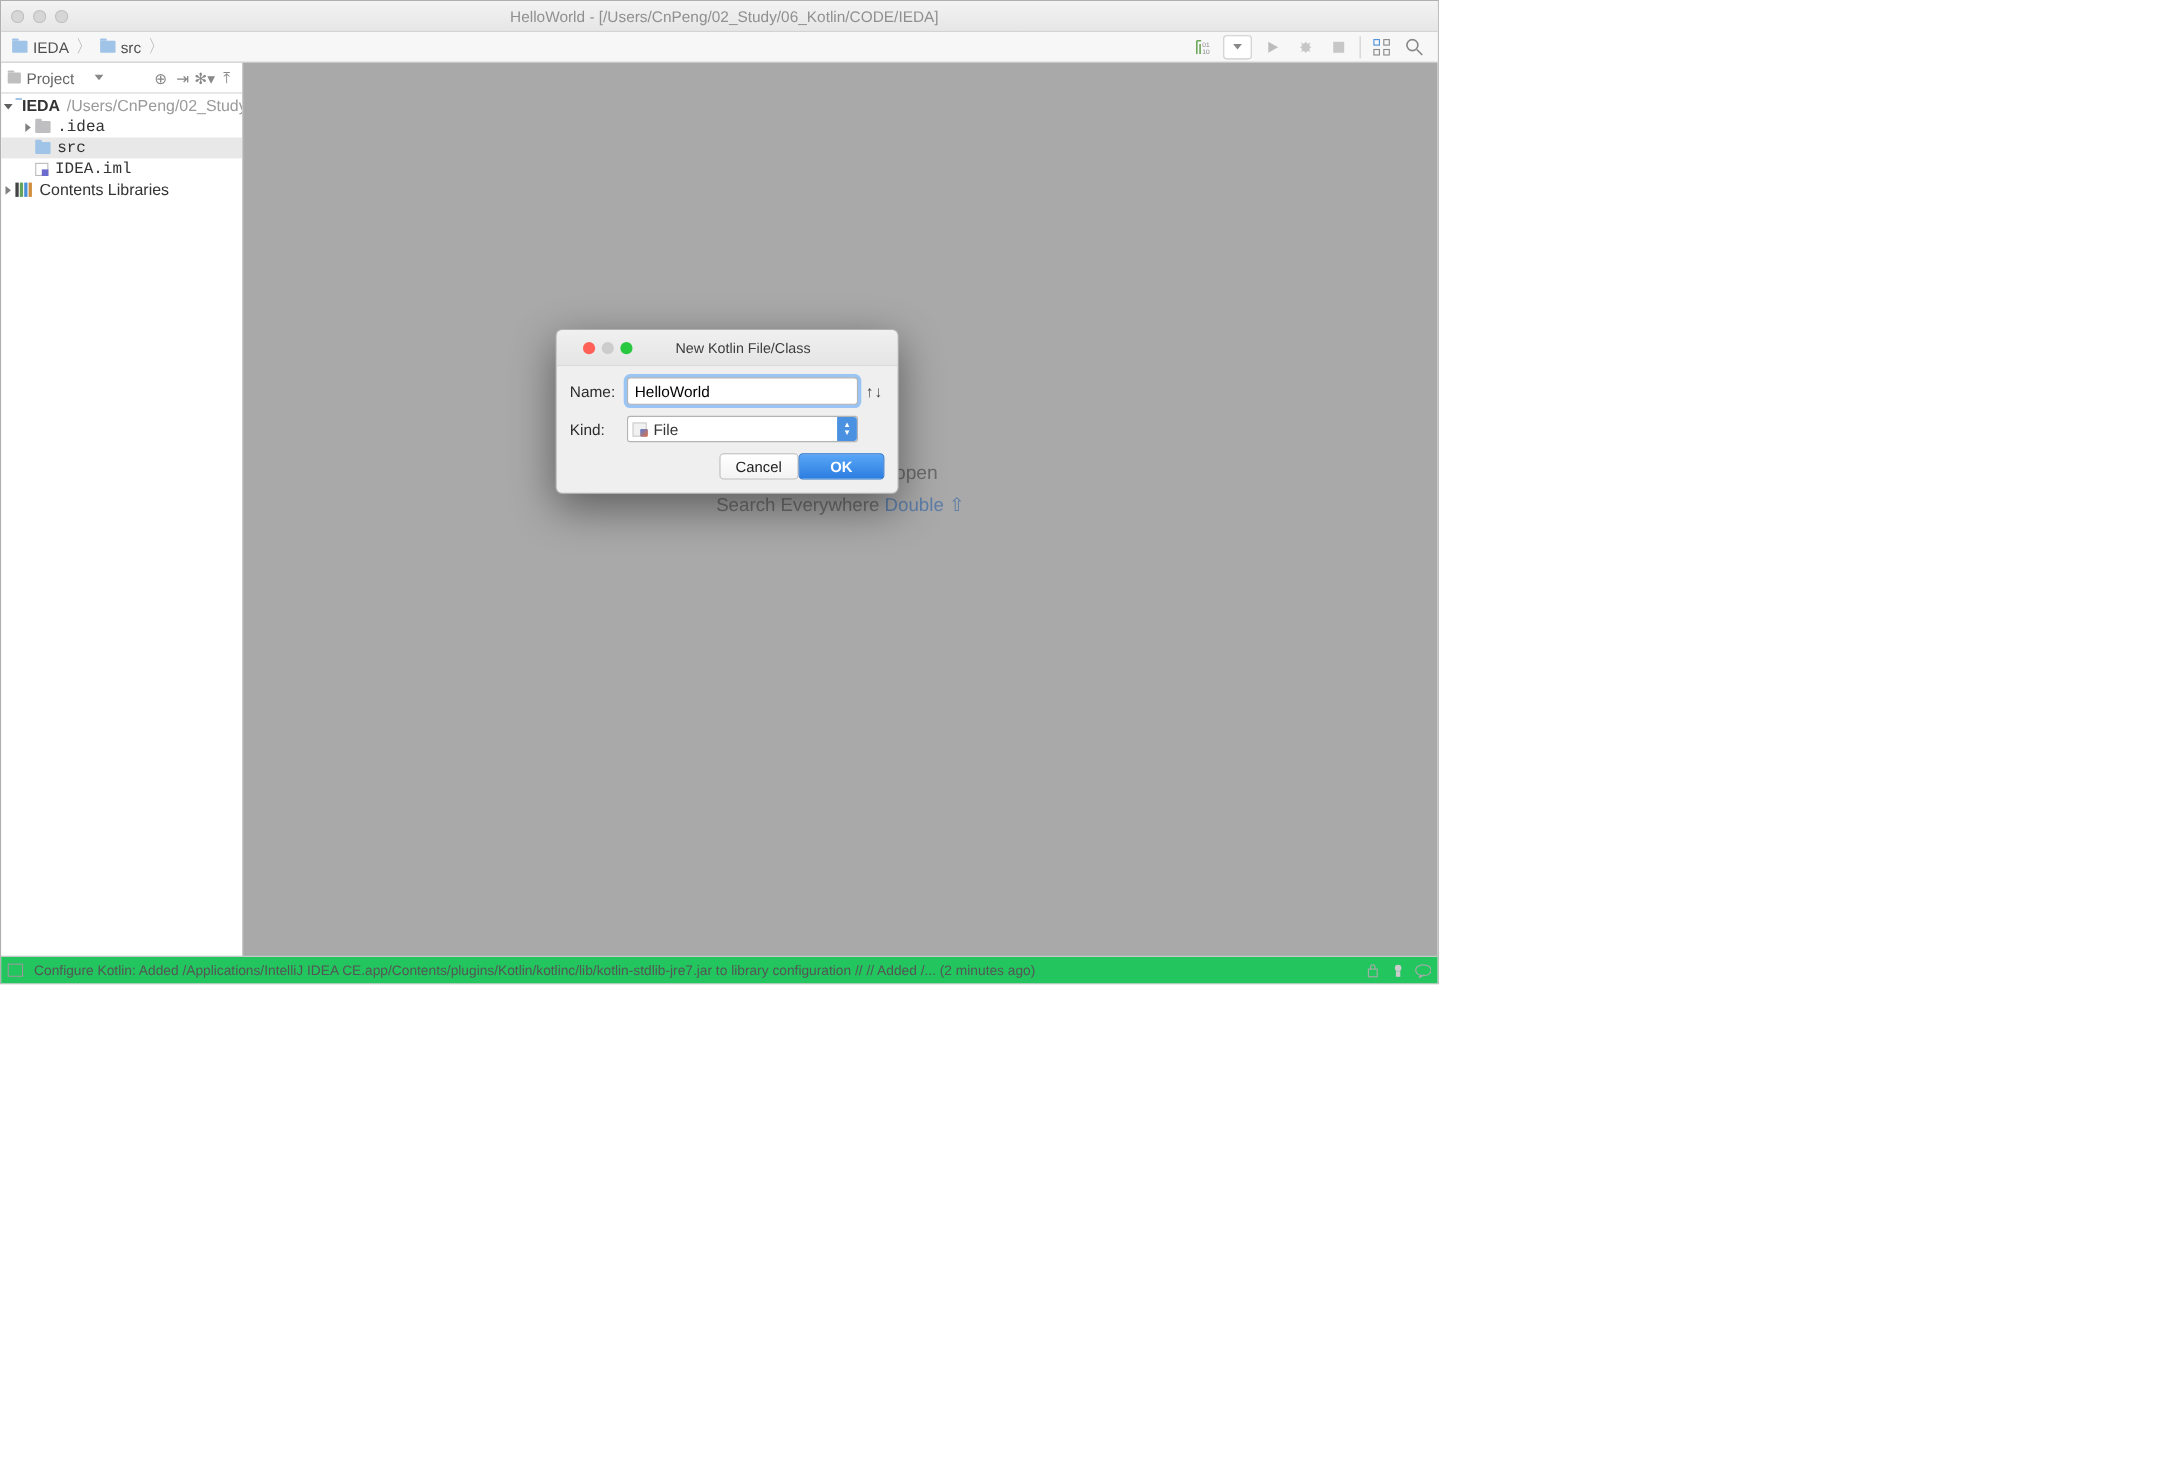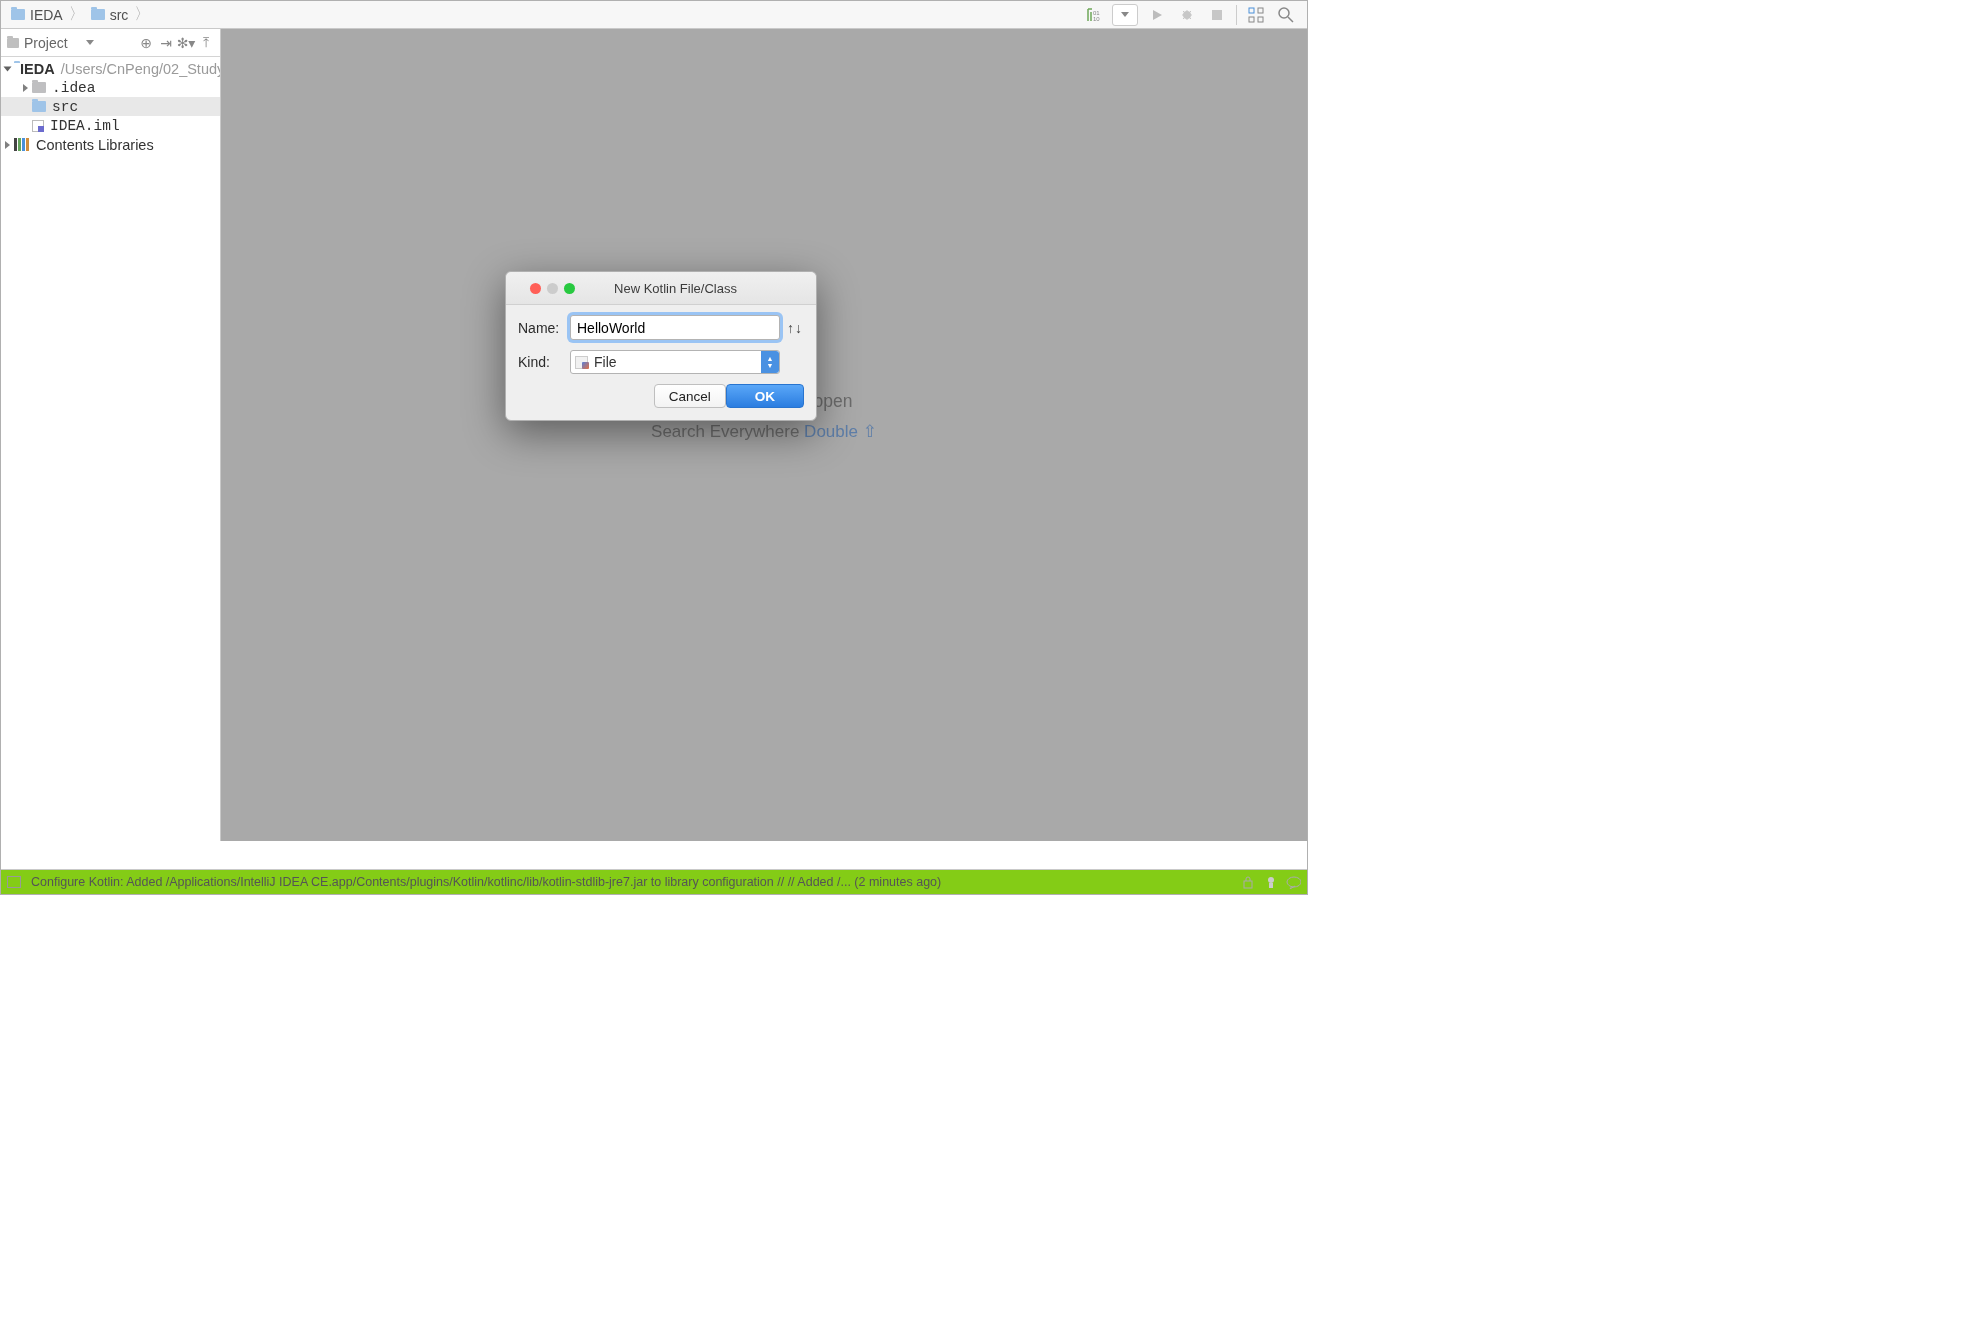--- a/index.html
+++ b/index.html
@@ -70,30 +70,36 @@
   .updown { width:18px; text-align:center; margin-left:6px; color:#444; font-size:14px; letter-spacing:1px;}
   .dlg-select { flex:1; height:24px; border:1px solid #b3b3b3; border-radius:3px; background:#fff; display:flex; align-items:center; padding-left:4px; font-size:14px; position:relative;}
   .kfile-icon { width:13px;height:13px;margin-right:6px;background:#f1f1f1;border:1px solid #ccc;position:relative;}
   .kfile-icon:after{content:"";position:absolute;bottom:-1px;right:-2px;width:7px;height:7px;background:linear-gradient(135deg,#5a7fd6,#e37043);border-radius:1px;}
   .select-arrows { position:absolute; right:0; top:0; bottom:0; width:18px; background:#4a91e2; border-radius:0 3px 3px 0; display:flex; flex-direction:column; align-items:center; justify-content:center; color:#fff; font-size:7px; line-height:7px;}
   .dlg-buttons { display:flex; justify-content:flex-end; margin-top:4px;}
   .btn { height:24px; border-radius:4px; border:1px solid #bfbfbf; background:linear-gradient(#fff,#f3f3f3); font-size:13.5px; padding:0 14px; color:#222;}
   .btn-primary { background:linear-gradient(#5aa7f8,#2b7de0); border:1px solid #2874cf; color:#fff; padding:0 28px;font-weight:bold;}
 
   
-  .statusbar { position:absolute; bottom:0; left:0; right:0; height:25px; border-top:1px solid #c9c9c9; background:#84cc16; display:flex; align-items:center; font-size:12.5px; color:#555; padding:0 6px;}
+  .statusbar { position:absolute; bottom:0; left:0; right:0; height:25px; border-top:1px solid #c9c9c9; background:#22c55e; display:flex; align-items:center; font-size:12.5px; color:#555; padding:0 6px;}
   .sb-icon { width:14px;height:12px;border:1px solid #999;margin-right:10px;}
   .sb-right { margin-left:auto; display:flex; align-items:center; gap:8px; color:#888;}
   .sb-r-icon { width:15px; height:15px; display:flex; align-items:center; justify-content:center;}
 </style>
 </head>
 <body>
 
 <div class="window">
 
+  <div class="titlebar">
+    <div class="tb-dot"></div>
+    <div class="tb-dot"></div>
+    <div class="tb-dot"></div>
+    <div class="tb-title">HelloWorld - [/Users/CnPeng/02_Study/06_Kotlin/CODE/IEDA]</div>
+  </div>
 
   <div class="navbar">
     <div class="crumb">
       <span class="folder-icon"></span>
       <span>IEDA</span>
     </div>
     <span class="crumb-sep">〉</span>
     <div class="crumb">
       <span class="folder-icon"></span>
       <span>src</span>

